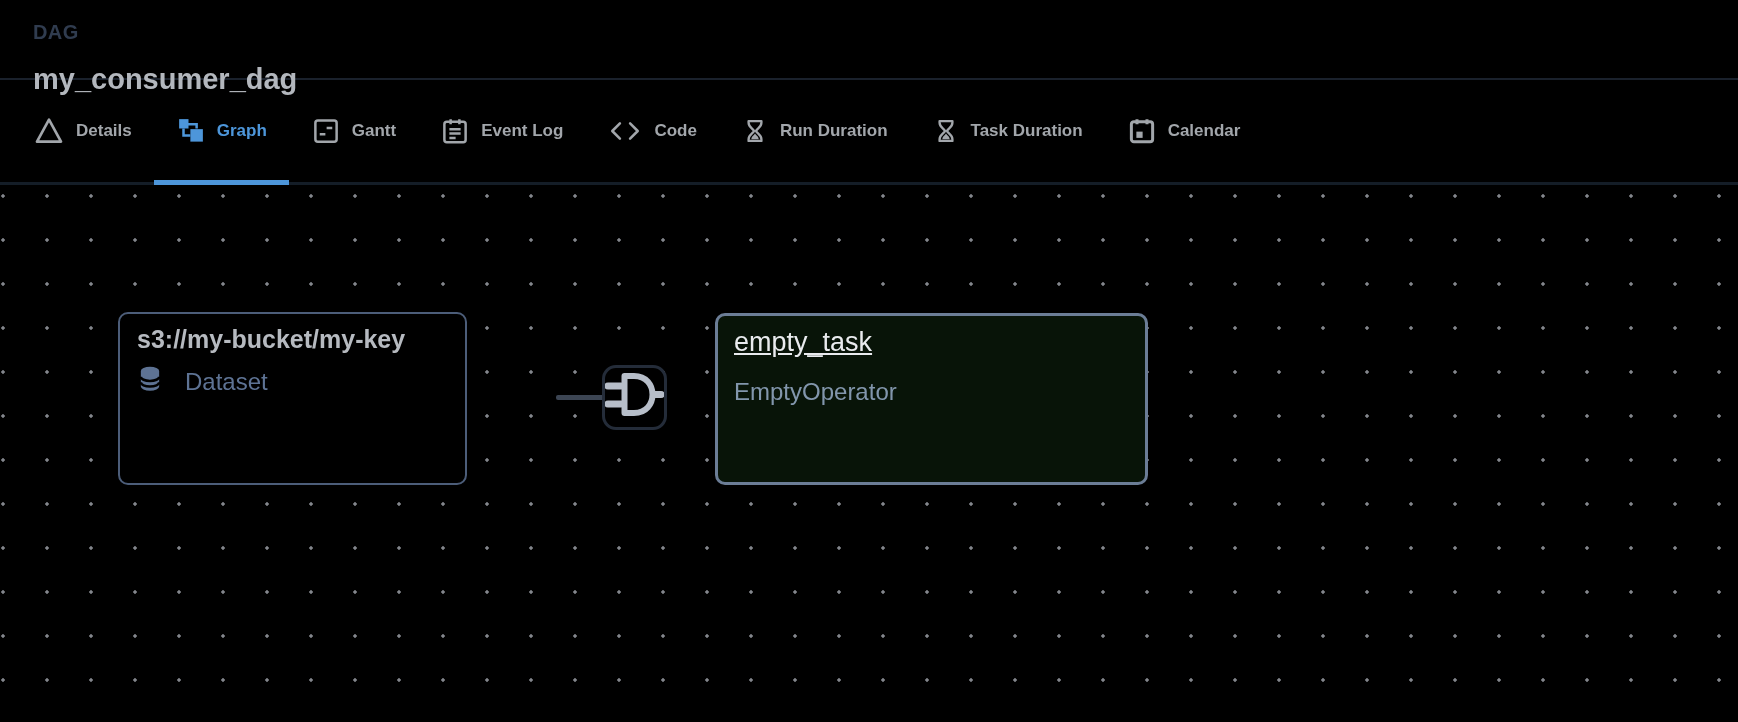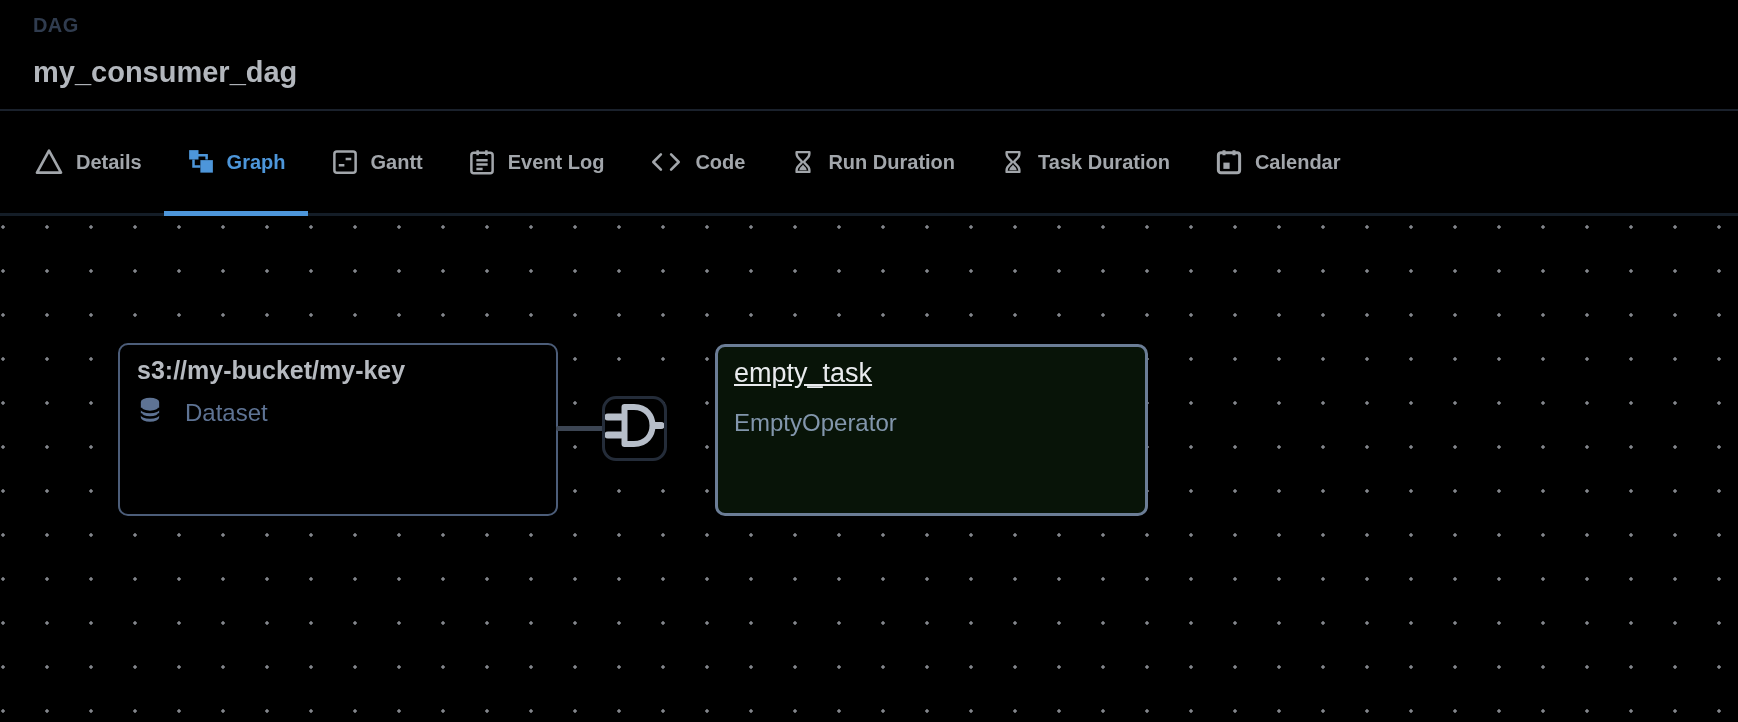--- a/index.html
+++ b/index.html
@@ -1,41 +1,41 @@
 <!DOCTYPE html>
 <html><head>
 <meta charset="utf-8">
 <style>
   * { margin:0; padding:0; box-sizing:border-box; }
   html,body { width:1738px; height:722px; background:#000; overflow:hidden;
               font-family:"Liberation Sans", sans-serif; }
 
   
-  .header { height:111px; padding:14px 0 0 33px; border-bottom:2px solid #1a212c; }
+  .header { height:80px; padding:21px 0 0 33px; border-bottom:2px solid #1a212c; }
   .kicker { font-size:20px; font-weight:bold; color:#303c4f; letter-spacing:.4px; }
   .dag-title { font-size:29px; font-weight:bold; color:#b3b7bd; margin-top:19px; }
 
   
   .tabbar { display:flex; align-items:center; height:105px; padding-left:11px;
             border-bottom:3px solid #141d27; position:relative; }
   .tab { display:flex; align-items:center; gap:11px; padding:0 22px; height:100%;
-         font-size:20px; font-weight:bold; color:#a2a6ab; cursor:pointer; position:relative;
+         font-size:17px; font-weight:bold; color:#a2a6ab; cursor:pointer; position:relative;
          white-space:nowrap; }
   .tab svg { display:block; flex:none; }
   .tab.active { color:#4d96da; }
   .tab.active::after { content:""; position:absolute; left:0; right:0; bottom:-3px;
                        height:5px; background:#4d96da; }
 
   
   .canvas { position:relative; height:529px; background-color:#000;
             background-image:radial-gradient(circle, #83868c 1.5px, transparent 1.8px);
             background-size:44px 44px; background-position:-19px -11px; }
 
   .node { position:absolute; border-radius:10px; background:#000; }
-  .node-dataset { left:118px; top:127px; width:440px; height:173px;
+  .node-dataset { left:118px; top:127px; width:349px; height:173px;
                   border:2px solid #4c5d79; padding:11px 17px; }
   .node-title { font-size:25px; font-weight:bold; color:#b6bac0; }
   .dataset-row { display:flex; align-items:center; gap:22px; margin-top:11px;
                  color:#5e7394; font-size:24px; }
 
   .edge { position:absolute; left:556px; top:210px; width:48px; height:5px;
           background:#3c4553; border-radius:2px; }
 
   .gate { position:absolute; left:602px; top:180px; width:65px; height:65px;
           border:3px solid #242c39; border-radius:14px; background:#000;

